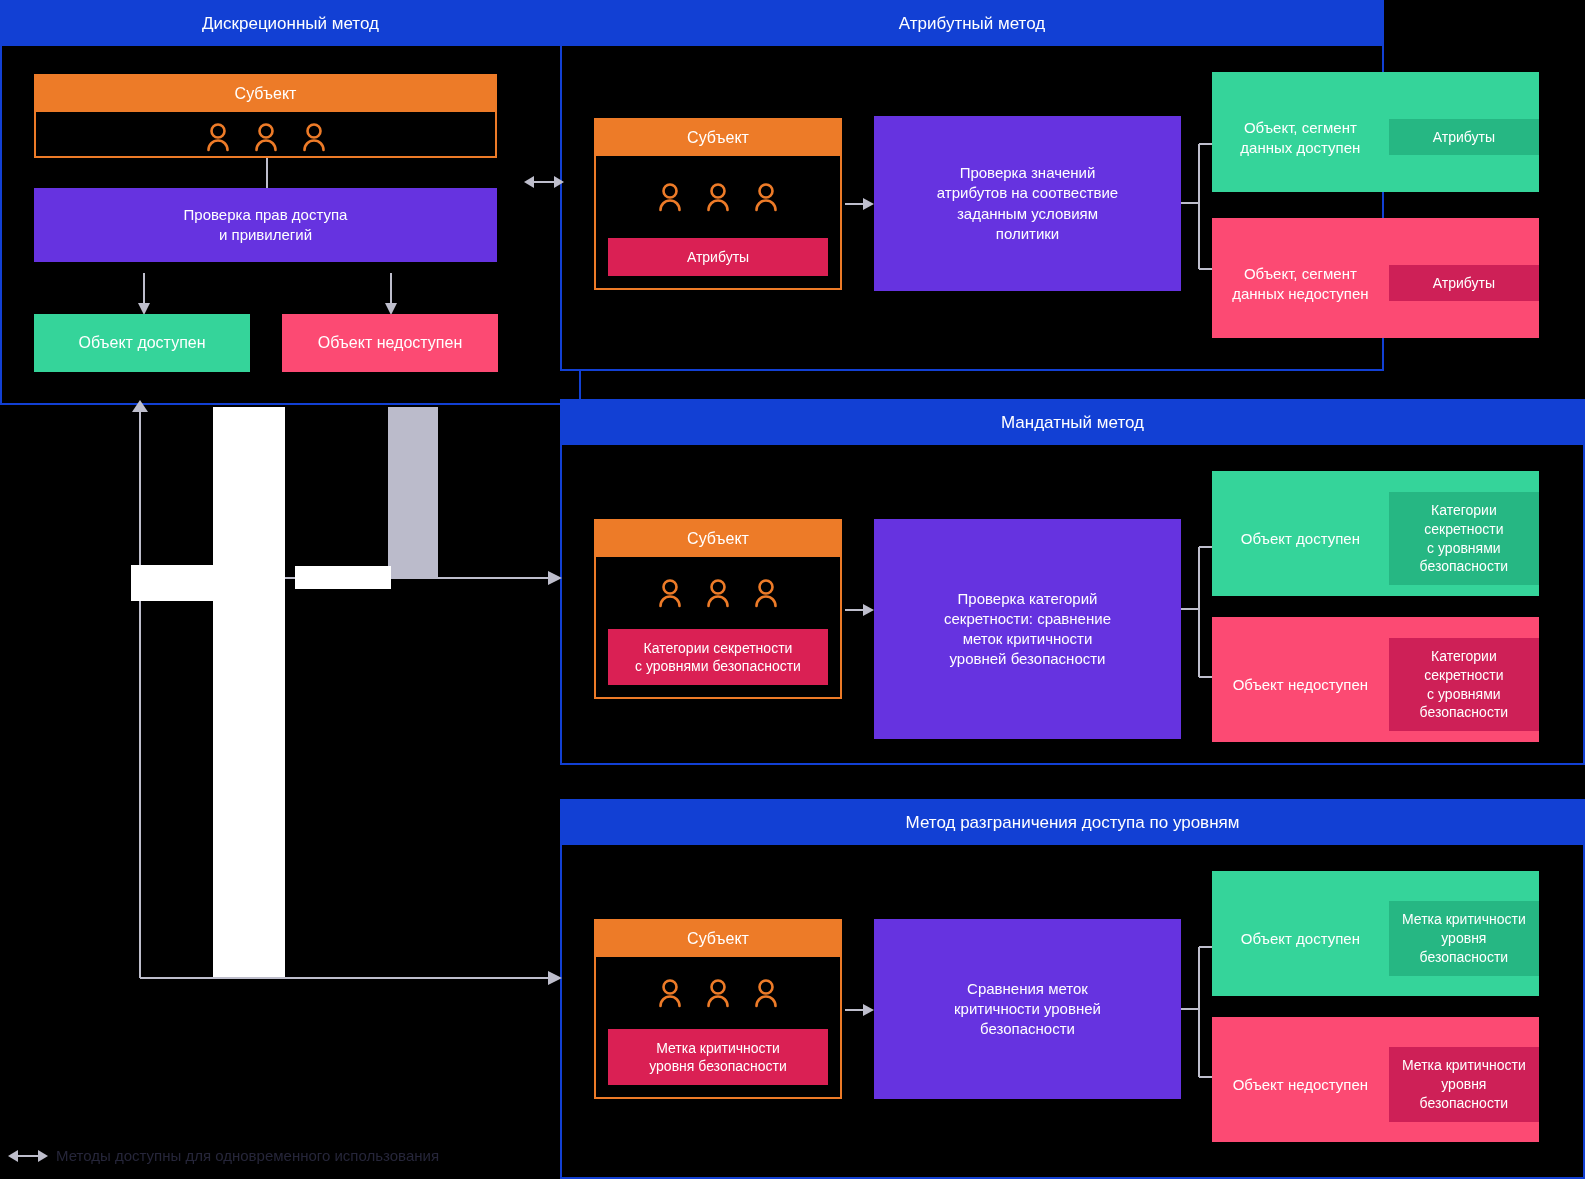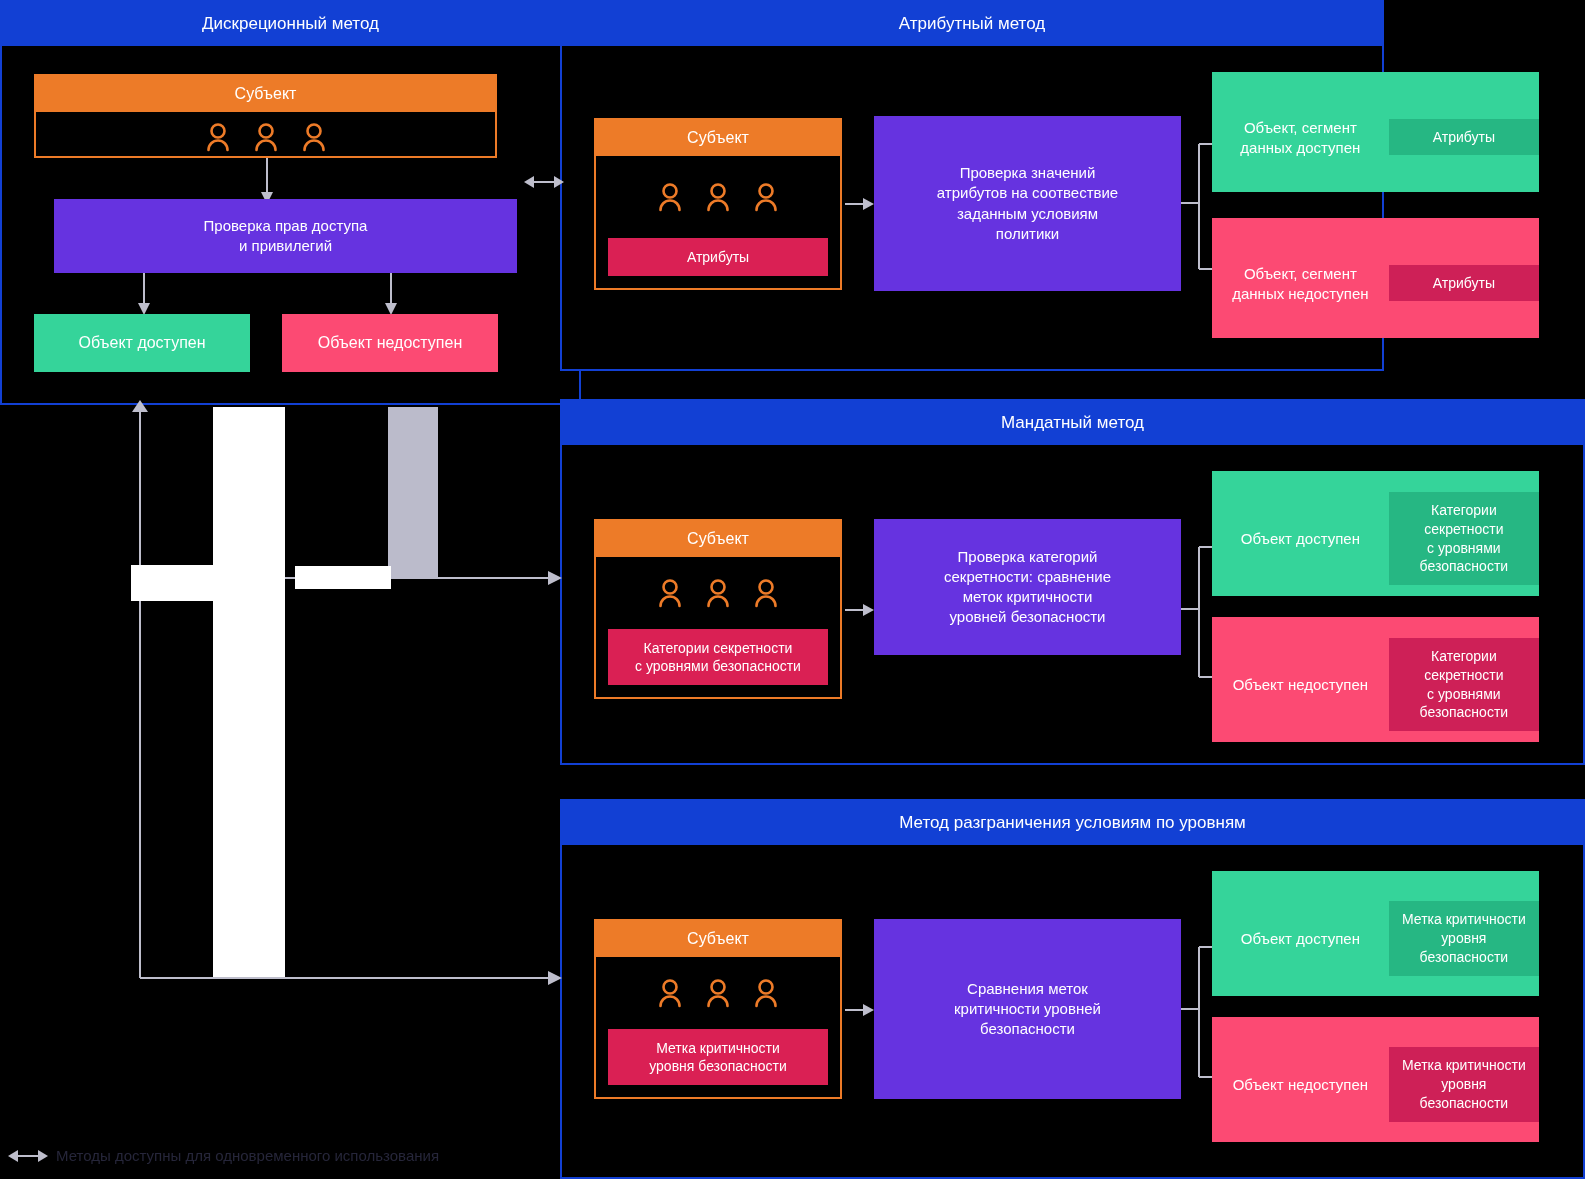--- a/index.html
+++ b/index.html
@@ -178,21 +178,21 @@
           <path d="M3.5 28 A 9.5 9.5 0 0 1 22.5 28" fill="none" stroke="#ED7B28" stroke-width="2.6" stroke-linecap="round"></path>
         </svg>
       </div>
     </div>
 
     <svg class="conn-svg" style="left:255px; top:112px;" width="20" height="48">
       <line x1="10" y1="0" x2="10" y2="36" stroke="#BEBECC" stroke-width="2"></line>
       <polygon points="4,34 16,34 10,46" fill="#BEBECC"></polygon>
     </svg>
 
-    <div class="process" style="left:32px; top:153px; width:463px; height:74px; white-space:pre-line;margin-left:20px;">Проверка прав доступа
+    <div class="process" style="left:32px; top:142px; width:463px; height:74px; white-space:pre-line;">Проверка прав доступа
 и привилегий</div>
 
     <svg class="conn-svg" style="left:132px; top:227px;" width="20" height="44">
       <line x1="10" y1="0" x2="10" y2="32" stroke="#BEBECC" stroke-width="2"></line>
       <polygon points="4,30 16,30 10,42" fill="#BEBECC"></polygon>
     </svg>
     <svg class="conn-svg" style="left:379px; top:227px;" width="20" height="44">
       <line x1="10" y1="0" x2="10" y2="32" stroke="#BEBECC" stroke-width="2"></line>
       <polygon points="4,30 16,30 10,42" fill="#BEBECC"></polygon>
     </svg>
@@ -286,21 +286,21 @@
       </div>
       <div class="subject-badge" style="white-space:pre-line;">Категории секретности
 с уровнями безопасности</div>
     </div>
 
     <svg class="conn-svg" style="left:283px; top:157px;" width="30" height="16">
       <line x1="0" y1="8" x2="20" y2="8" stroke="#BEBECC" stroke-width="2"></line>
       <polygon points="18,2 18,14 29,8" fill="#BEBECC"></polygon>
     </svg>
 
-    <div class="process" style="left:312px; top:74px; width:307px; height:136px; white-space:pre-line;">Проверка категорий
+    <div class="process" style="left:312px; top:74px; width:307px; height:220px; white-space:pre-line;">Проверка категорий
 секретности: сравнение
 меток критичности
 уровней безопасности</div>
 
     <svg class="conn-svg" style="left:619px; top:62px;" width="45" height="230">
       <line x1="0" y1="102" x2="18" y2="102" stroke="#BEBECC" stroke-width="2"></line>
       <line x1="18" y1="40" x2="18" y2="170" stroke="#BEBECC" stroke-width="2"></line>
       <line x1="18" y1="40" x2="33" y2="40" stroke="#BEBECC" stroke-width="2"></line>
       <polygon points="31,34 31,46 42,40" fill="#BEBECC"></polygon>
       <line x1="18" y1="170" x2="33" y2="170" stroke="#BEBECC" stroke-width="2"></line>
@@ -316,21 +316,21 @@
     <div class="outcome pink" style="left:650px; top:172px; width:327px; height:125px;">
       <div class="outcome-title">Объект недоступен</div>
       <div class="outcome-badge" style="white-space:pre-line;">Категории секретности
 с уровнями безопасности</div>
     </div>
 
   </div>
 </div>
 
 <div class="panel" style="left:560px; top:799px; width:1025px; height:380px;">
-  <div class="panel-header">Метод разграничения условиям по уровням</div>
+  <div class="panel-header">Метод разграничения доступа по уровням</div>
   <div class="panel-body" style="height:332px;">
 
     <div class="subject" style="left:32px; top:74px; width:248px; height:180px;">
       <div class="subject-title">Субъект</div>
       <div class="subject-icons">
         <svg width="26" height="30" viewBox="0 0 26 30">
           <circle cx="13" cy="9" r="6.5" fill="none" stroke="#ED7B28" stroke-width="2.6"></circle>
           <path d="M3.5 28 A 9.5 9.5 0 0 1 22.5 28" fill="none" stroke="#ED7B28" stroke-width="2.6" stroke-linecap="round"></path>
         </svg>
         <svg width="26" height="30" viewBox="0 0 26 30">

